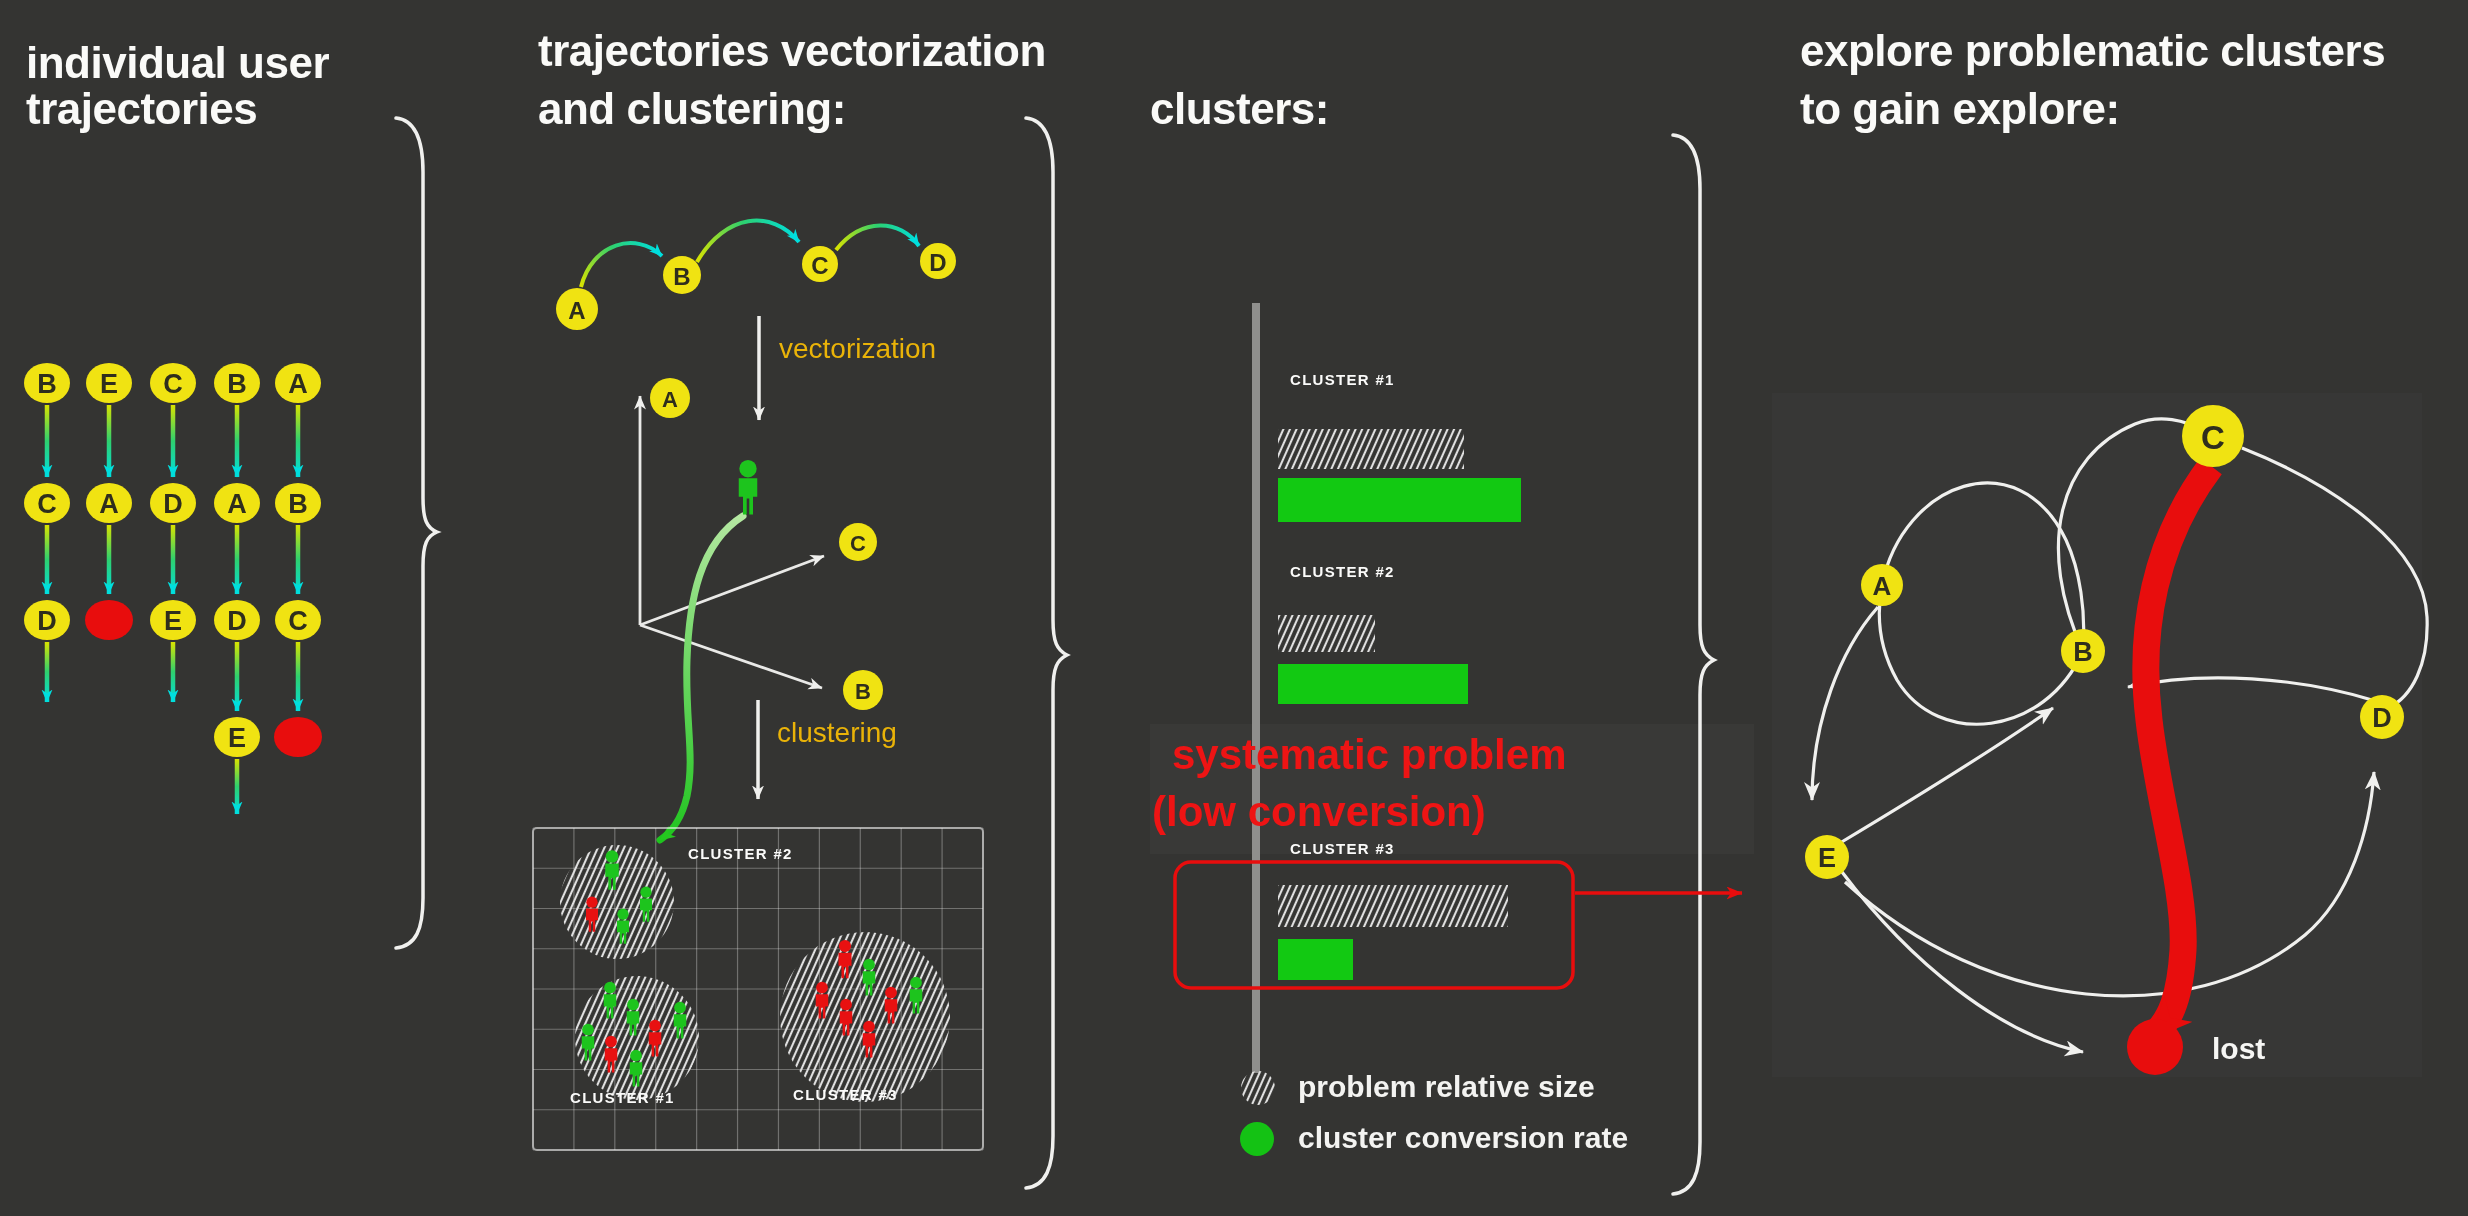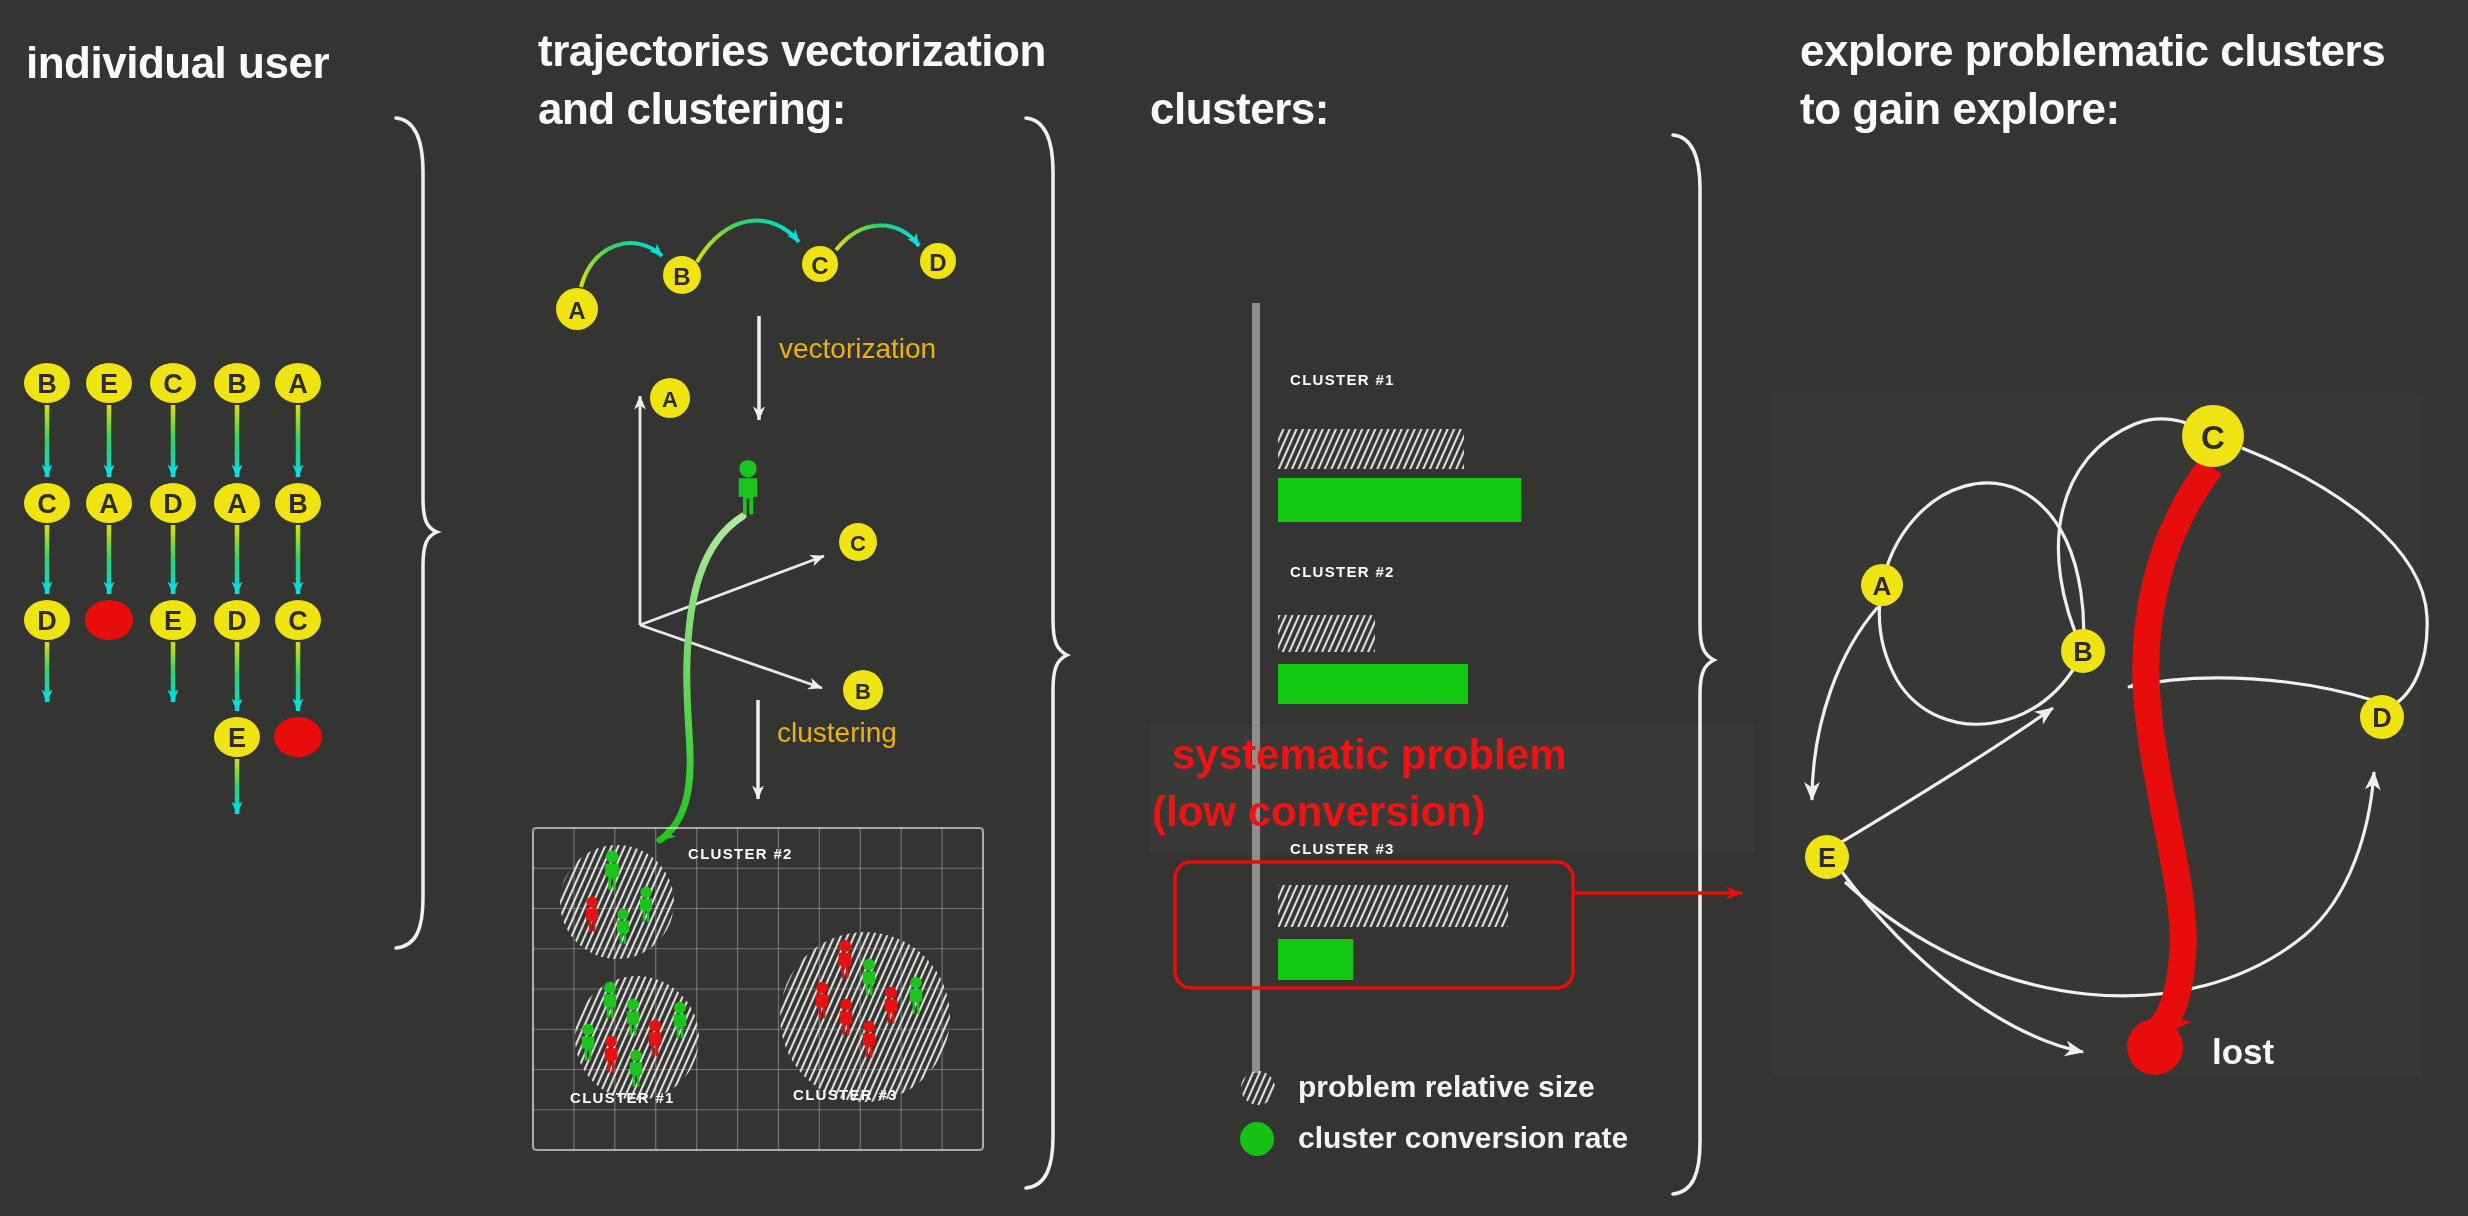--- a/index.html
+++ b/index.html
@@ -5,21 +5,21 @@
   html,body{margin:0;padding:0;background:#343432;}
   .stage{position:relative;width:2468px;height:1216px;background:#343432;overflow:hidden;
          font-family:"Liberation Sans",sans-serif;}
   svg{position:absolute;left:0;top:0;}
   .lbl{position:absolute;color:#f6f6f4;white-space:nowrap;}
   .title{font-size:44px;font-weight:600;letter-spacing:-0.5px;line-height:58px;color:#fafaf8;}
   .small-cap{font-size:15px;font-weight:700;letter-spacing:1.3px;color:#fbfbfa;}
   .step-lbl{font-size:28px;font-weight:500;color:#eab308;}
   .problem{font-size:42px;font-weight:600;color:#ee1414;}
   .legend-t{font-size:30px;font-weight:600;color:#f3f3f1;}
-  .lost-t{font-size:35px;font-weight:700;color:#f6f6f4;}
+  .lost-t{font-size:30px;font-weight:700;color:#f6f6f4;}
 </style>
 </head>
 <body>
 
 <div class="stage">
   <svg id="art" width="2468" height="1216" viewBox="0 0 2468 1216">
       <defs>
         <marker id="mCyan" markerWidth="15" markerHeight="12" refX="12.5" refY="5.5" orient="auto" markerUnits="userSpaceOnUse">
           <path d="M0 0 L13 5.5 L0 11 L3.8 5.5 Z" fill="#00dede"></path>
         </marker>
@@ -289,20 +289,21 @@
       <text x="2083" y="652" text-anchor="middle" dominant-baseline="central" font-size="27" font-weight="bold" fill="#2f2e1d" font-family="&quot;Liberation Sans&quot;,sans-serif">B</text>
       <ellipse cx="2213" cy="436" rx="31" ry="31" fill="#f0e312"></ellipse>
       <text x="2213" y="437" text-anchor="middle" dominant-baseline="central" font-size="33" font-weight="bold" fill="#2f2e1d" font-family="&quot;Liberation Sans&quot;,sans-serif">C</text>
       <ellipse cx="2382" cy="717" rx="22" ry="22" fill="#f0e312"></ellipse>
       <text x="2382" y="718" text-anchor="middle" dominant-baseline="central" font-size="27" font-weight="bold" fill="#2f2e1d" font-family="&quot;Liberation Sans&quot;,sans-serif">D</text>
       <ellipse cx="1827" cy="857" rx="22" ry="22" fill="#f0e312"></ellipse>
       <text x="1827" y="858" text-anchor="middle" dominant-baseline="central" font-size="27" font-weight="bold" fill="#2f2e1d" font-family="&quot;Liberation Sans&quot;,sans-serif">E</text>
     </svg>
 
   <div class="lbl title" style="left:26px;top:34px">individual user</div>
+  <div class="lbl title" style="left:26px;top:80px">trajectories</div>
   <div class="lbl title" style="left:538px;top:22px">trajectories vectorization</div>
   <div class="lbl title" style="left:538px;top:80px">and clustering:</div>
   <div class="lbl title" style="left:1150px;top:80px">clusters:</div>
   <div class="lbl title" style="left:1800px;top:22px">explore problematic clusters</div>
   <div class="lbl title" style="left:1800px;top:80px">to gain explore:</div>
 
   <div class="lbl step-lbl" style="left:779px;top:333px">vectorization</div>
   <div class="lbl step-lbl" style="left:777px;top:717px">clustering</div>
 
   <div class="lbl small-cap" style="left:688px;top:845px">CLUSTER #2</div>

